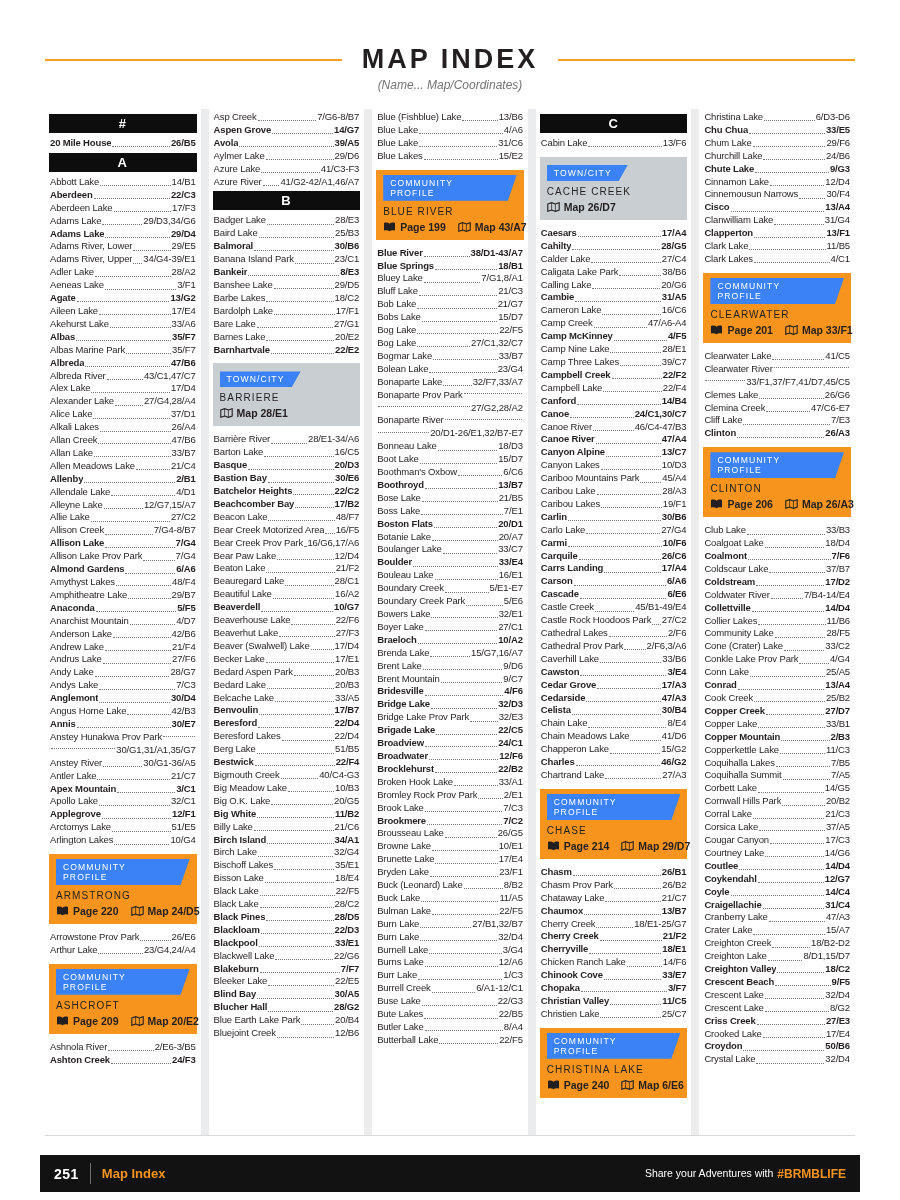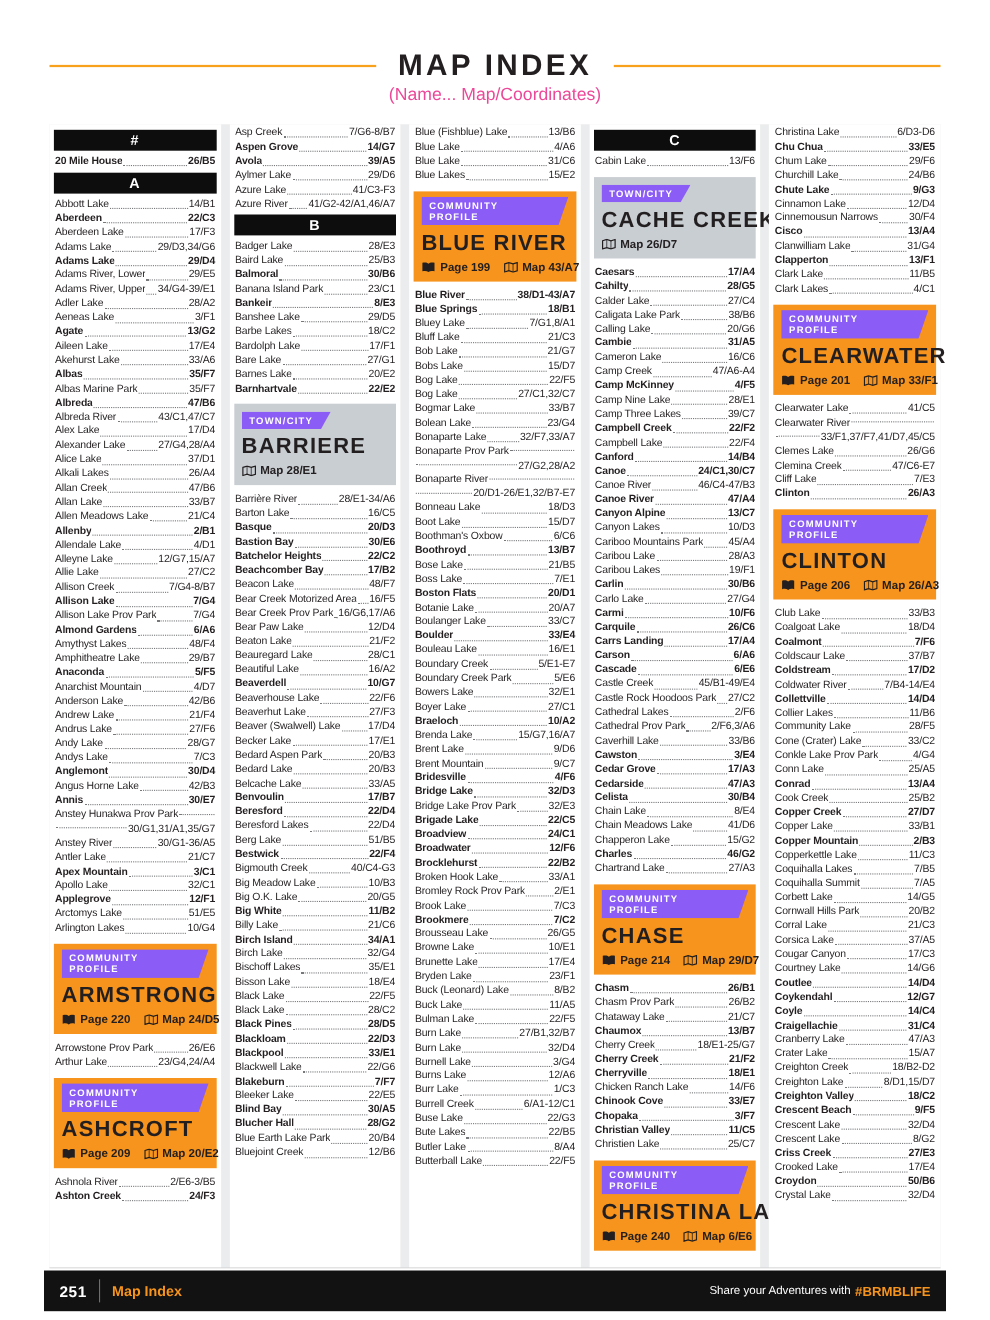--- a/index.html
+++ b/index.html
@@ -6,21 +6,21 @@
   body{
     width:900px;height:1200px;position:relative;overflow:hidden;
     background:#ffffff;color:#231f20;
     font-family:"Liberation Sans", sans-serif;
   }
   
   header{padding-top:44px;text-align:center;}
   .title-row{display:flex;align-items:center;gap:20px;margin:0 45px;}
   .rule{flex:1;height:2px;background:#F7A11C;}
   h1{margin:0;font-size:27px;letter-spacing:3px;font-weight:700;color:#231f20;white-space:nowrap;}
-  .subtitle{color:#ec4899;font-size:16px;margin-top:3px;}
+  .subtitle{font-style:italic;color:#737373;font-size:12px;margin-top:3px;}
 
   
   .columns{
     display:flex;gap:8px;margin:17px 45px 0;
     background:#ebeced;border-bottom:1px solid #d9d9da;
     min-height:1026px;align-items:stretch;
   }
   .col{flex:1;background:#ffffff;padding:2px 3px 8px;min-width:0;}
 
   .secbar{
@@ -34,25 +34,25 @@
   .row .v{white-space:nowrap;}
   .row.bold{font-weight:700;}
   .row.wrap{display:block;}
   .row.wrap .line{display:flex;align-items:center;line-height:12.9px;}
 
   
   .card{margin:7px 1px;padding:5px 7px 7px;}
   .card.orange{background:#F7941D;}
   .card.gray{background:#C9CED3;}
   .tag{
-    display:inline-block;background:#8b5cf6;color:#fff;font-weight:700;
+    display:inline-block;background:#3b82f6;color:#fff;font-weight:400;
     font-size:8.6px;letter-spacing:1.1px;padding:3px 16px 3px 7px;
     clip-path:polygon(0 0,100% 0,calc(100% - 9px) 100%,0 100%);
   }
-  .ctitle{font-weight:700;font-size:20px;letter-spacing:1.1px;margin-top:5px;white-space:nowrap;}
+  .ctitle{font-weight:400;font-size:10px;letter-spacing:1.1px;margin-top:5px;white-space:nowrap;}
   .refs{display:flex;gap:12px;margin-top:4px;font-weight:700;font-size:10.5px;align-items:center;color:#231f20;}
   .ref{display:flex;align-items:center;gap:4px;white-space:nowrap;}
   .ic{display:inline-flex;}
   .ic svg{display:block;}
 
   
   footer{
     position:absolute;left:40px;right:40px;bottom:8px;height:37px;
     background:#121212;display:flex;align-items:center;justify-content:space-between;
     padding:0 14px;box-sizing:border-box;

